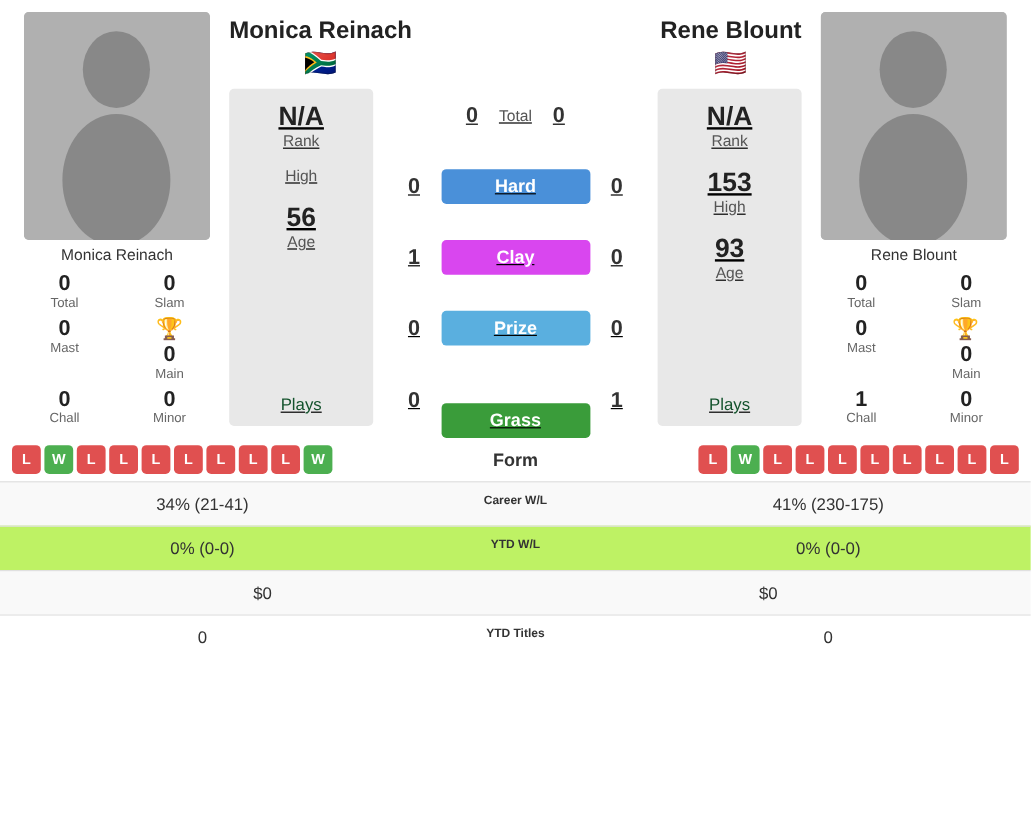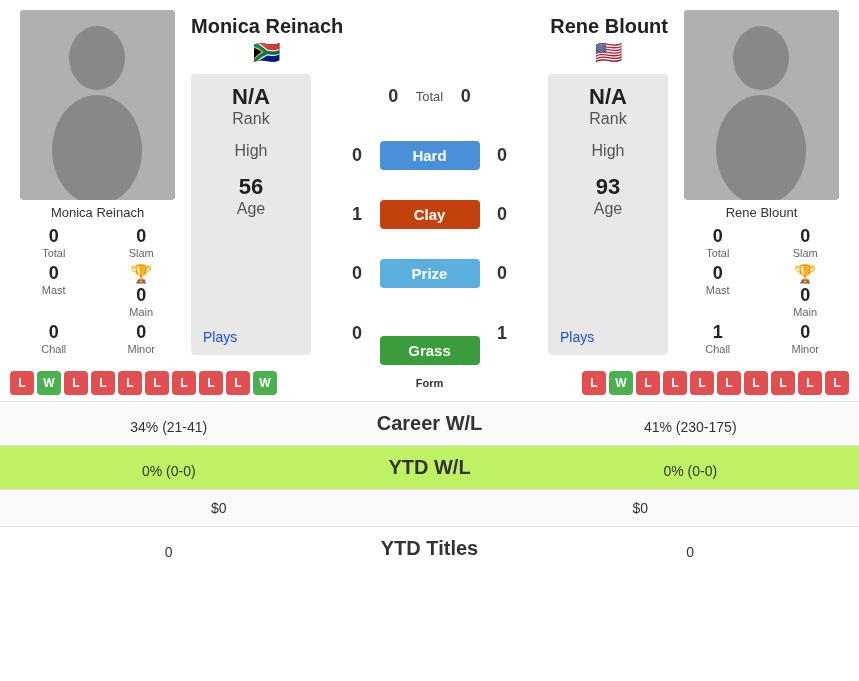--- a/index.html
+++ b/index.html
@@ -107,20 +107,21 @@
     .flag {
       font-size: 22px;
       margin-top: 2px;
     }
 
     
     .court-stats-wrapper {
       display: flex;
       gap: 6px;
       flex: 1;
+      text-decoration: underline;
     }
 
     .player-detail-card {
       background: #e8e8e8;
       border-radius: 4px;
       padding: 10px 12px;
       width: 120px;
       flex-shrink: 0;
       display: flex;
       flex-direction: column;
@@ -131,28 +132,28 @@
       text-align: center;
     }
 
     .detail-value {
       font-size: 22px;
       font-weight: bold;
       color: #222;
     }
 
     .detail-label {
-      font-size: 16px;
+      font-size: 13px;
       color: #555;
     }
 
     .plays-label {
       font-size: 14px;
-      color: #1d4ed8;
-      text-align: left;
+      color: #14532d;
+      text-align: center;
       margin-top: auto;
     }
 
     
     .court-buttons-col {
       flex: 1;
       display: flex;
       flex-direction: column;
       justify-content: space-between;
     }
@@ -168,36 +169,36 @@
     .score-num {
       font-size: 18px;
       font-weight: bold;
       color: #333;
       width: 25px;
       text-align: center;
     }
 
     .court-btn {
       padding: 6px 0;
-      width: 100px;
+      width: 124px;
       text-align: center;
       border-radius: 4px;
       font-size: 15px;
       font-weight: bold;
       color: #fff;
     }
 
     .court-total {
       font-size: 13px;
       color: #555;
       text-align: center;
     }
 
     .btn-blue { background: #4a90d9; }
-    .btn-orange { background: #c2410c; }
+    .btn-orange { background: #d946ef; }
     .btn-light-blue { background: #5aafdf; }
     .btn-green { background: #3a9c3a; margin-top: 35px; }
 
     
     .right-player-card {
       display: flex;
       flex-direction: column;
       align-items: center;
       width: 175px;
       flex-shrink: 0;
@@ -212,21 +213,21 @@
       gap: 6px;
     }
 
     .form-pills {
       display: flex;
       gap: 3px;
       flex: 1;
     }
 
     .form-label {
-      font-size: 11px;
+      font-size: 15px;
       font-weight: bold;
       color: #333;
       width: 120px;
       text-align: center;
       flex-shrink: 0;
     }
 
     .pill {
       width: 24px;
       height: 24px;
@@ -238,40 +239,40 @@
       font-weight: bold;
       color: #fff;
     }
 
     .pill-l { background: #e05050; }
     .pill-w { background: #4caf50; }
 
     
     .stats-row {
       display: flex;
-      align-items: flex-end;
+      align-items: flex-start;
       padding: 10px 8px;
       border-top: 1px solid #e0e0e0;
     }
 
     .stats-row:nth-child(odd) {
       background: #f9f9f9;
     }
 
     .stats-row-value {
       flex: 1;
       text-align: center;
       font-size: 14px;
       color: #333;
     }
 
     .stats-row-label {
       width: 200px;
       text-align: center;
-      font-size: 20px;
+      font-size: 10px;
       font-weight: bold;
       color: #333;
       flex-shrink: 0;
     }
 
     .stats-row-value.right {
       text-align: center;
     }
 
     
@@ -389,20 +390,21 @@
             <span class="score-num">1</span>
           </div>
         </div>
 
         <div class="player-detail-card">
           <div class="detail-item">
             <div class="detail-value">N/A</div>
             <div class="detail-label">Rank</div>
           </div>
           <div class="detail-item">
+            <div class="detail-value">153</div>
             <div class="detail-label">High</div>
           </div>
           <div class="detail-item">
             <div class="detail-value">93</div>
             <div class="detail-label">Age</div>
           </div>
           <div class="plays-label">Plays</div>
         </div>
 
       </div>

